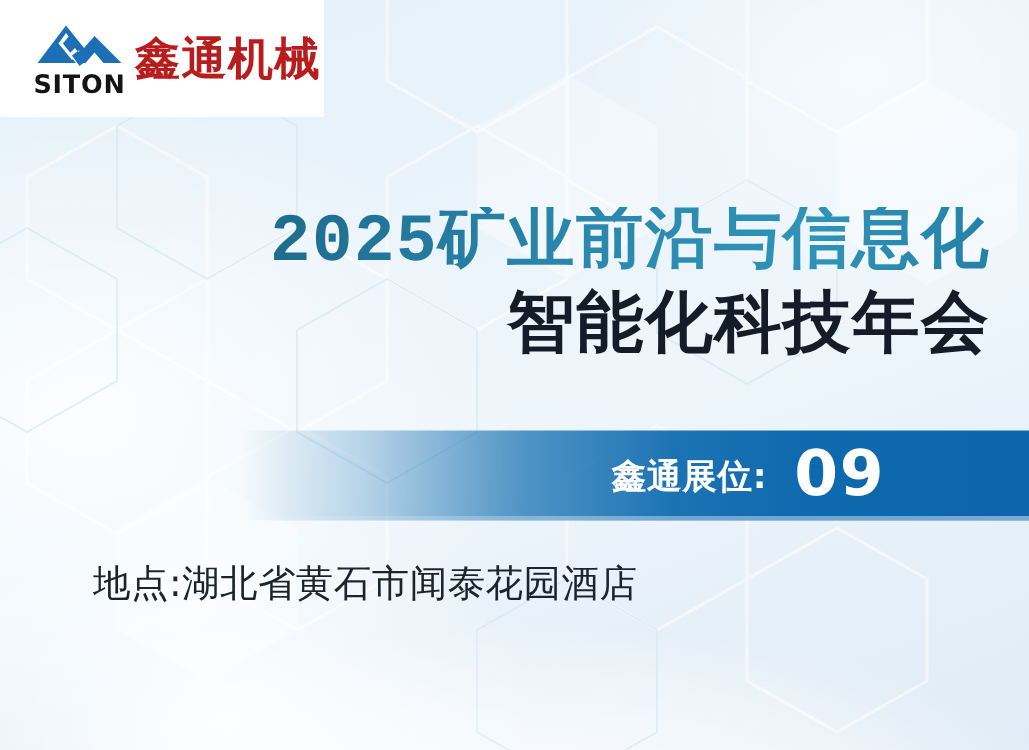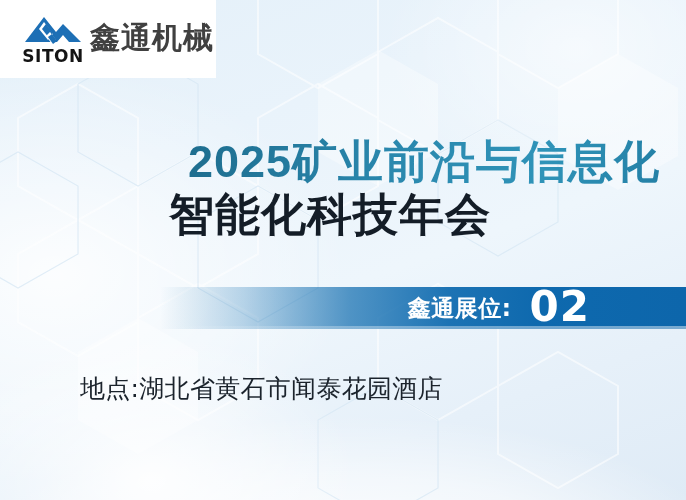--- a/index.html
+++ b/index.html
@@ -35,48 +35,47 @@
   #logo-panel{
     position:absolute;left:0;top:0;width:216px;height:78px;
     background:#ffffff;
     display:flex;align-items:center;
     padding-left:22px;box-sizing:border-box;
   }
   .logo-mark{position:relative;width:62px;height:58px;flex:0 0 auto;}
   .logo-mark svg{display:block;}
   .logo-cn{
     margin-left:6px;
-    font-family:Liberation Mono, monospace;
-    font-weight:700;font-size:30px;letter-spacing:1px;color:#404040;
+    font-family:Liberation Sans, sans-serif;
+    font-weight:700;font-size:30px;letter-spacing:1px;color:#b91c1c;
     white-space:nowrap;line-height:1;
     transform:translateY(1px);
   }
 
   
   #headline{position:absolute;left:0;right:26px;top:138px;text-align:right;}
   .title-l1{
-    font-family:Liberation Sans, sans-serif;
+    font-family:Liberation Mono, monospace;
     font-weight:700;font-size:45px;line-height:1.06;
     white-space:nowrap;letter-spacing:1px;
     background:linear-gradient(100deg,#16536f 0%,#1d6b8c 26%,#2a87ad 58%,#2f93b8 82%,#247f a4 100%);
     background:linear-gradient(100deg,#16536f 0%,#1d6b8c 26%,#2a87ad 58%,#2f93b8 82%,#2480a6 100%);
     -webkit-background-clip:text;background-clip:text;
     color:transparent;-webkit-text-fill-color:transparent;
   }
   .title-l2{
     font-family:"DejaVu Sans","Liberation Sans",sans-serif;
     font-weight:700;font-size:45px;line-height:1.1;
     white-space:nowrap;letter-spacing:1px;color:#141d27;
     margin-top:4px;
-    text-align:center;
   }
 
   
   #booth-bar{
-    position:absolute;left:160px;right:0;top:287px;height:42px;
+    position:absolute;left:160px;right:0;top:287px;height:60px;
     background:linear-gradient(90deg,
        rgba(20,110,175,0) 0%,
        rgba(21,112,176,.28) 16%,
        rgba(19,110,176,.72) 36%,
        rgba(17,108,176,.95) 55%,
        #0e69ae 72%,
        #0d66ab 100%);
     display:flex;align-items:center;justify-content:flex-end;
     padding-right:96px;box-sizing:border-box;
   }
@@ -98,21 +97,21 @@
 
   
   #info-row{
     position:absolute;left:28px;right:22px;top:372px;
     display:flex;align-items:baseline;
     font-family:"DejaVu Sans","Liberation Sans",sans-serif;
     font-weight:400;font-size:25px;color:#1b232c;white-space:nowrap;
     letter-spacing:.3px;
   }
   .info-time{flex:0 0 auto;}
-  .info-place{flex:0 0 auto;margin-left:52px;}
+  .info-place{flex:0 0 auto;margin-left:34px;}
 </style>
 </head>
 <body>
 
 <div id="poster">
 
   <div class="hex-layer">
     <svg viewBox="0 0 686 500" preserveAspectRatio="none" aria-hidden="true">
       <g fill="none" stroke="#ffffff" stroke-width="2" opacity="0.55">
         <polygon points="18,118 78,84 138,118 138,186 78,220 18,186"></polygon>
@@ -158,20 +157,20 @@
     <span class="logo-cn">鑫通机械</span>
   </div>
 
   <div id="headline">
     <div class="title-l1">2025矿业前沿与信息化</div>
     <div class="title-l2">智能化科技年会</div>
   </div>
 
   <div id="booth-bar">
     <span class="booth-label">鑫通展位:</span>
-    <span class="booth-num">02</span>
+    <span class="booth-num">09</span>
   </div>
 
   <div id="info-row">
     <span class="info-place">地点:湖北省黄石市闻泰花园酒店</span>
   </div>
 
 </div>
 
 </body></html>

